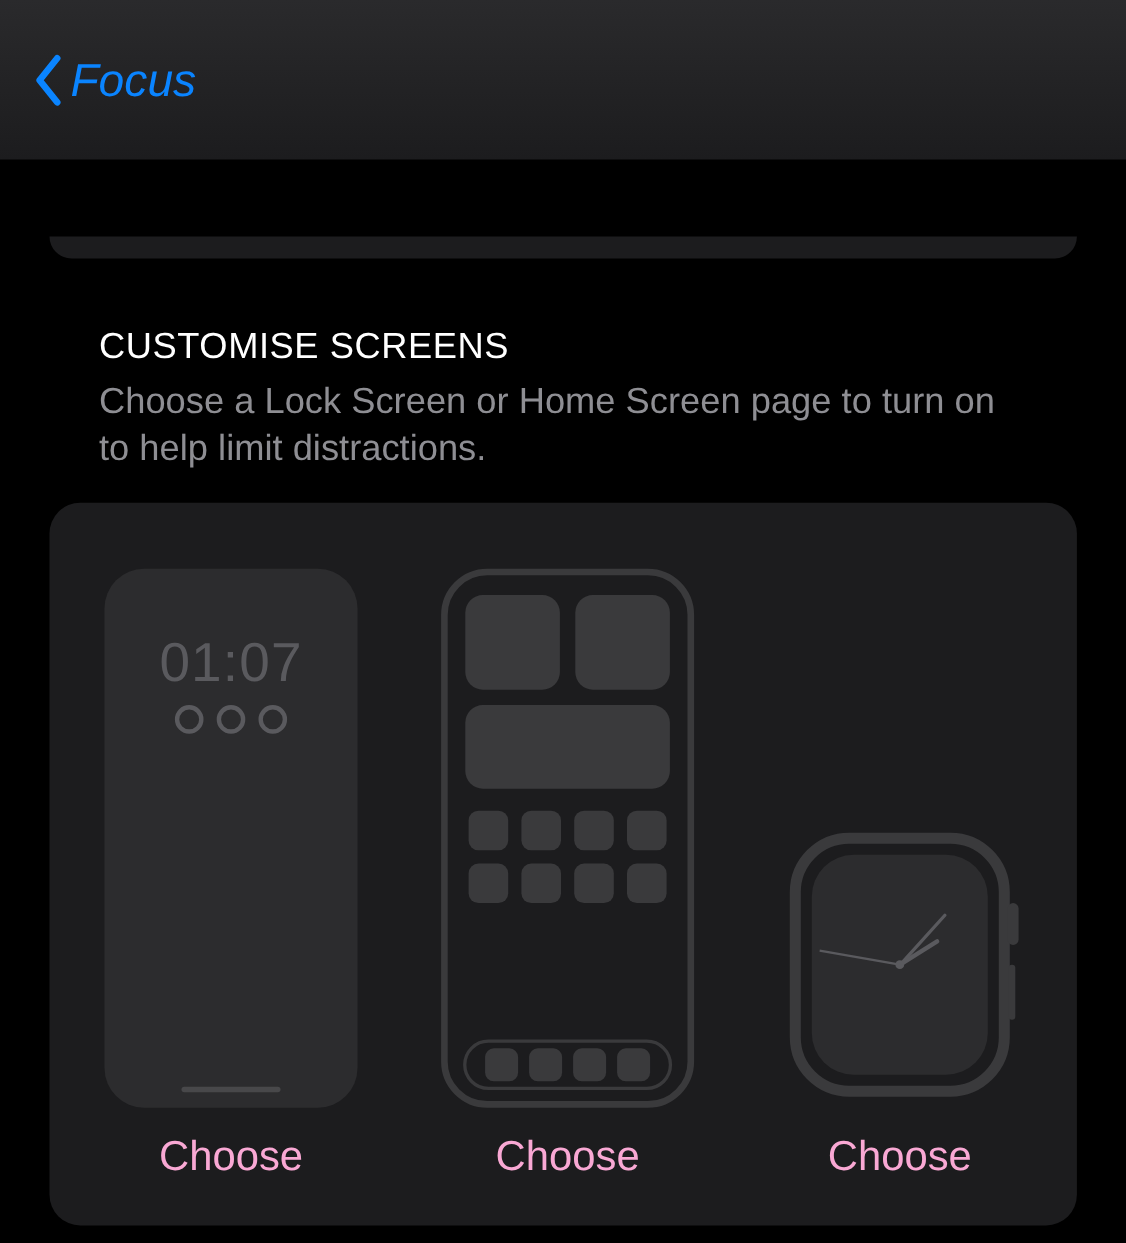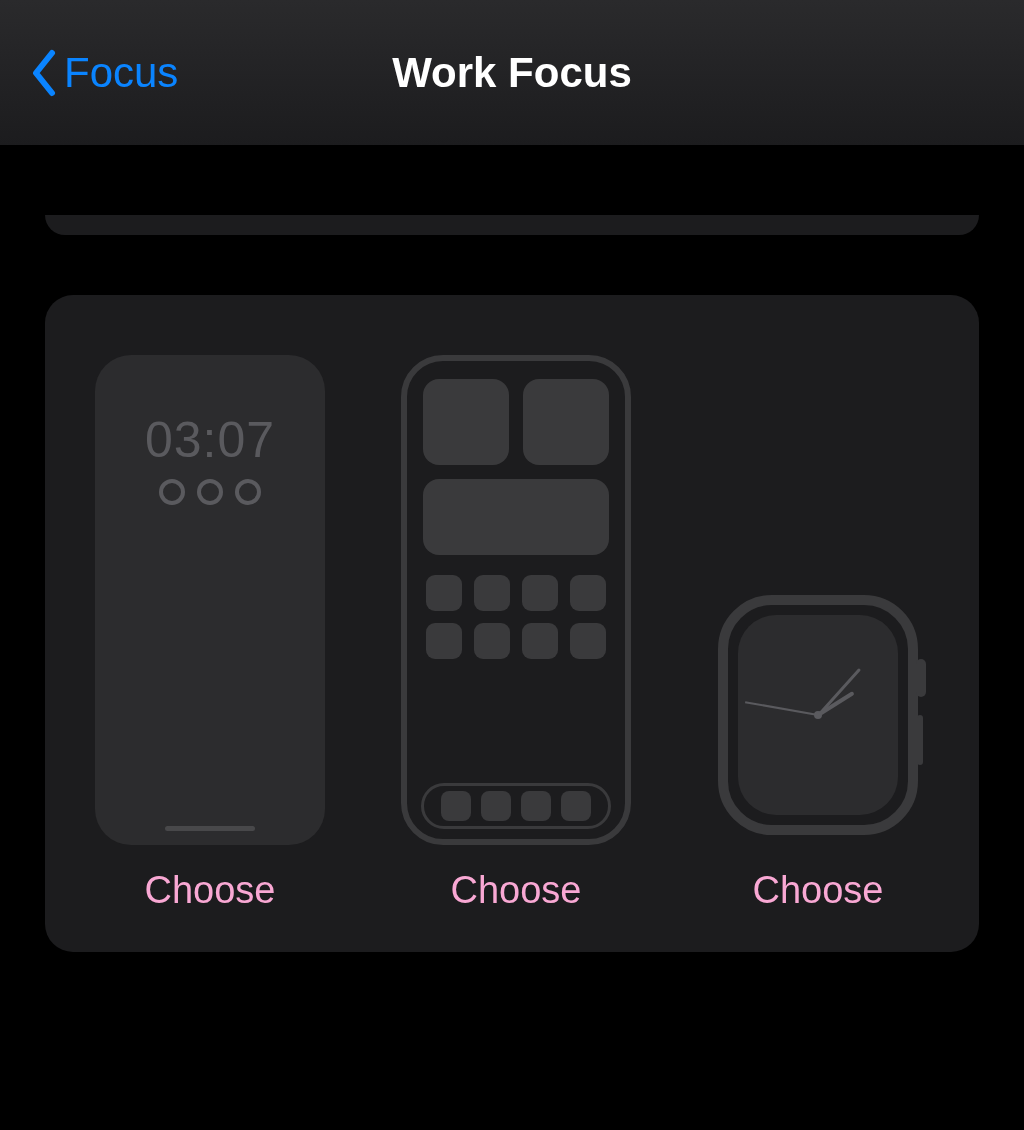--- a/index.html
+++ b/index.html
@@ -15,20 +15,21 @@
       color: #ffffff;
       overflow: hidden;
     }
     .nav-bar {
       height: 145px;
       background: linear-gradient(180deg, #2a2a2c 0%, #1c1c1e 100%);
       display: flex;
       align-items: center;
       position: relative;
       padding: 0 32px;
+      font-style: italic;
     }
     .back-button {
       display: flex;
       align-items: center;
       gap: 6px;
       color: #0a84ff;
       font-size: 42px;
       font-weight: 400;
       cursor: pointer;
       position: absolute;
@@ -276,32 +277,35 @@
 </head>
 <body>
 
 <div class="nav-bar">
   <div class="back-button">
     <svg class="back-chevron" viewBox="0 0 28 48" fill="none">
       <path d="M22 4 L6 24 L22 44" stroke="#0a84ff" stroke-width="6" stroke-linecap="round" stroke-linejoin="round"></path>
     </svg>
     <span>Focus</span>
   </div>
-  <div class="nav-title">Work Focus</div>
 </div>
 
 <div class="content">
   <div class="partial-card"></div>
 
+  <div class="section-header">
+    <div class="section-title">CUSTOMISE SCREENS</div>
+    <div class="section-subtitle">Choose a Lock Screen or Home Screen page to turn on to help limit distractions.</div>
+  </div>
 
   <div class="screens-card">
 
     <div class="screen-option">
       <div class="lock-screen-preview">
-        <div class="lock-time">03:07</div>
+        <div class="lock-time">01:07</div>
         <div class="lock-circles">
           <div class="lock-circle"></div>
           <div class="lock-circle"></div>
           <div class="lock-circle"></div>
         </div>
         <div class="home-indicator"></div>
       </div>
       <div class="choose-btn">Choose</div>
     </div>
 

